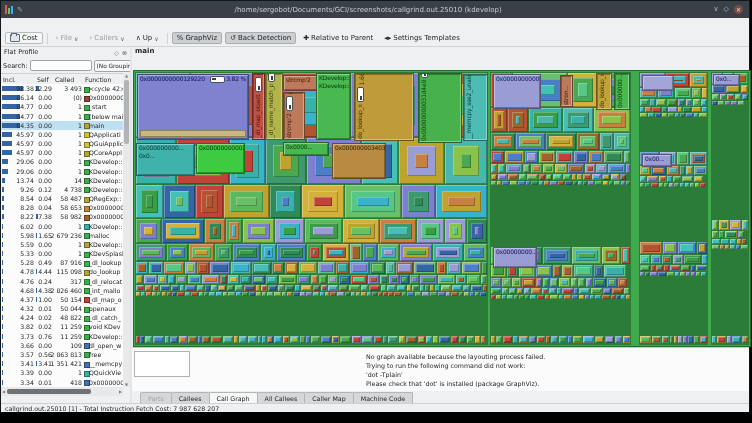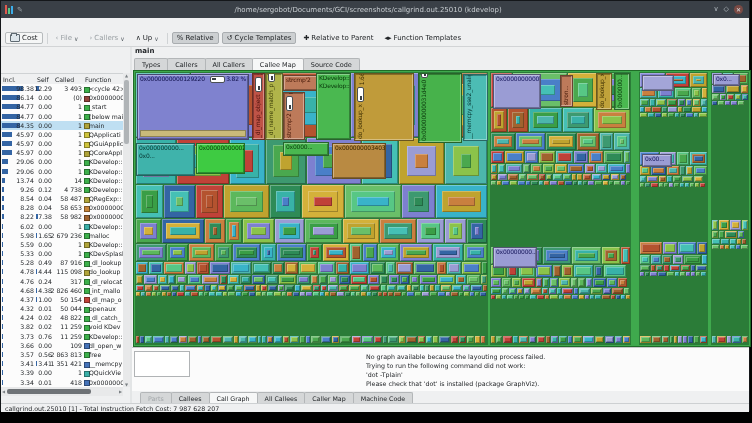--- a/index.html
+++ b/index.html
@@ -150,37 +150,52 @@
         <span class="chev">∨</span>
     </span>
     <span class="tbtn">
       <span class="ic">∧</span>
       <span>Up</span>
         <span class="chev">∨</span>
     </span>
     <span class="tsep"></span>
     <span class="tbtn pressed">
       <span class="ic">%</span>
-      <span>Relative</span>
+      <span>GraphViz</span>
     </span>
     <span class="tbtn pressed">
       <span class="ic">↺</span>
-      <span>Cycle Templates</span>
+      <span>Back Detection</span>
     </span>
     <span class="tbtn">
       <span class="ic">✚</span>
       <span>Relative to Parent</span>
     </span>
     <span class="tbtn">
       <span class="ic">◂▸</span>
-      <span>Function Templates</span>
+      <span>Settings Templates</span>
     </span>
   </div>
 
   <div class="dock">
+    <div class="dock-header">
+      <span>Flat Profile</span>
+      <span class="dock-hbtns">
+        <span>◇</span>
+        <span>⊗</span>
+      </span>
+    </div>
+    <div class="searchrow">
+      <span>Search:</span>
+      <input value="" style="">
+      <span class="grouping">
+        <span>(No Grouping)</span>
+        <span class="chev">∨</span>
+      </span>
+    </div>
     <div class="thead">
       <div>Incl.</div>
       <div>Self</div>
       <div>Called</div>
       <div>Function</div>
     </div>
     <div class="tbody">
         <div class="trow">
           <div class="cell">
             <span class="bar" style="width: 20.6598px;"></span>
@@ -660,27 +675,20 @@
       <span class="lt">◀</span>
       <span class="thumb"></span>
       <span class="rt">▶</span>
     </div>
   </div>
 
   <div class="splitter"></div>
 
   <div class="main">
     <div class="main-label">main</div>
-    <div class="tabs">
-        <span class="tab">Types</span>
-        <span class="tab">Callers</span>
-        <span class="tab">All Callers</span>
-        <span class="tab active">Callee Map</span>
-        <span class="tab">Source Code</span>
-      </div>
     <div class="treemap">
         <div class="tm-sec" style="left: 1px; top: 1px; width: 353px; height: 273px; background: rgb(43, 124, 56);">
           <div class="tm-b" style="left: 1px; top: 1px; width: 54px; height: 64px; background: rgb(56, 178, 168);">
             <div style="inset: 10px; background: rgb(61, 153, 112);">
               <div style="inset: 10px; background: rgb(57, 179, 201);"></div>
             </div>
           </div>
           <div class="tm-b" style="left: 56px; top: 1px; width: 74px; height: 64px; background: rgb(125, 128, 208);">
             <div style="inset: 12px; background: rgb(180, 83, 47);">
               <div style="inset: 12px; background: rgb(191, 163, 47);"></div>

